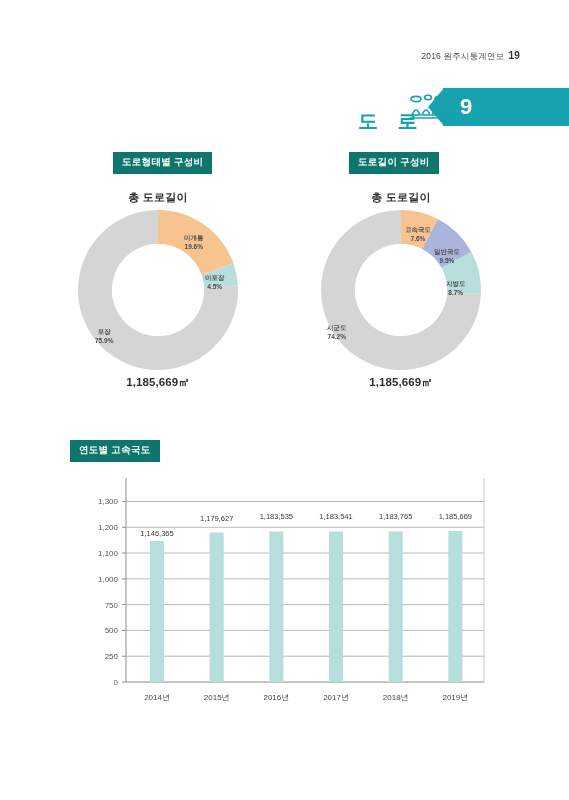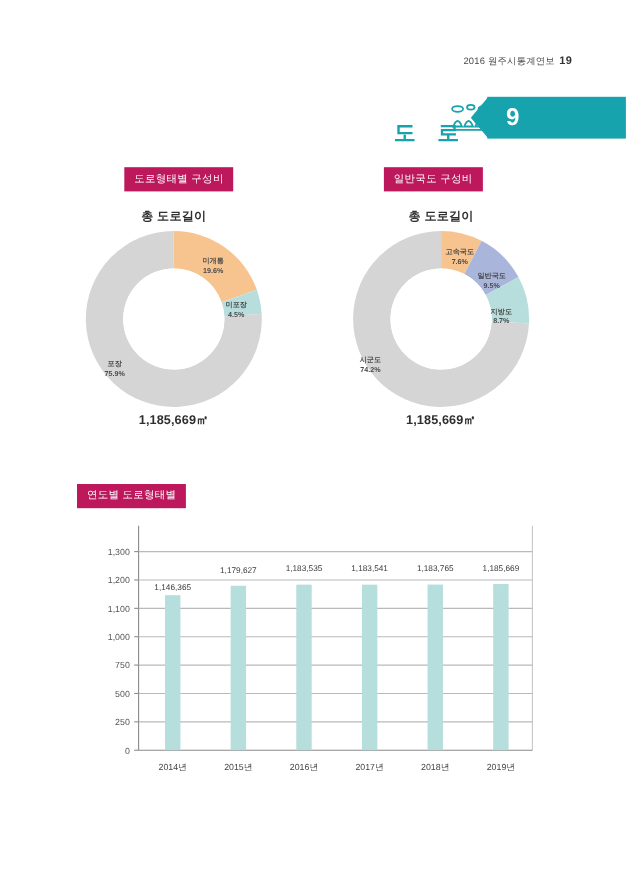--- a/index.html
+++ b/index.html
@@ -80,24 +80,24 @@
     top: 6px;
     font-size: 22px;
     font-weight: bold;
     color: #ffffff;
     line-height: 26px;
   }
 
   
   .sec-badge {
     position: absolute;
-    background: #be185d;
+    background: #0f766e;
     color: #ffffff;
     font-size: 9.5px;
-    font-weight: normal;
+    font-weight: bold;
     letter-spacing: 0.3px;
     padding: 4px 9px 5px 9px;
     white-space: nowrap;
     text-align: right;
   }
   #badge-form  { left: 113px; top: 152px; }
   #badge-kind  { left: 349px; top: 152px; }
   #badge-year  { left: 70px;  top: 440px; }
 
   
@@ -188,22 +188,22 @@
         <path d="M24 22 q4 -10 8 0 z"></path>
         <path d="M34 22 q4 -10 8 0 z"></path>
         <line x1="2" y1="25" x2="45" y2="25"></line>
       </g>
     </svg>
   </div>
   <div class="chapter-num">9</div>
 </div>
 
 <div class="sec-badge" id="badge-form">도로형태별 구성비</div>
-<div class="sec-badge" id="badge-kind">일반국도 구성비</div>
-<div class="sec-badge" id="badge-year">연도별 도로형태별</div>
+<div class="sec-badge" id="badge-kind">도로길이 구성비</div>
+<div class="sec-badge" id="badge-year">연도별 고속국도</div>
 
 <div class="donut-wrap" id="donut1-wrap">
   <svg class="donut-svg" width="200" height="200" viewBox="0 0 200 200">
     <g id="d1-slices">
         <path d="M 100 20 A 80 80 0 0 1 175.43924287142914 73.37443643816107 L 143.37756465107176 84.69030095194262 A 46 46 0 0 0 100 54 Z" fill="#f7c48f"></path>
         <path d="M 175.43924287142914 73.37443643816107 A 80 80 0 0 1 179.872124008718 95.47851724143804 L 145.92647130501285 97.40014741382687 A 46 46 0 0 0 143.37756465107176 84.69030095194262 Z" fill="#b7dedd"></path>
         <path d="M 179.872124008718 95.47851724143804 A 80 80 0 1 1 99.99999999999999 20 L 99.99999999999999 54 A 46 46 0 1 0 145.92647130501285 97.40014741382687 Z" fill="#d5d5d5"></path>
       </g>
     <circle cx="100" cy="100" r="46" fill="#ffffff"></circle>
   </svg>

